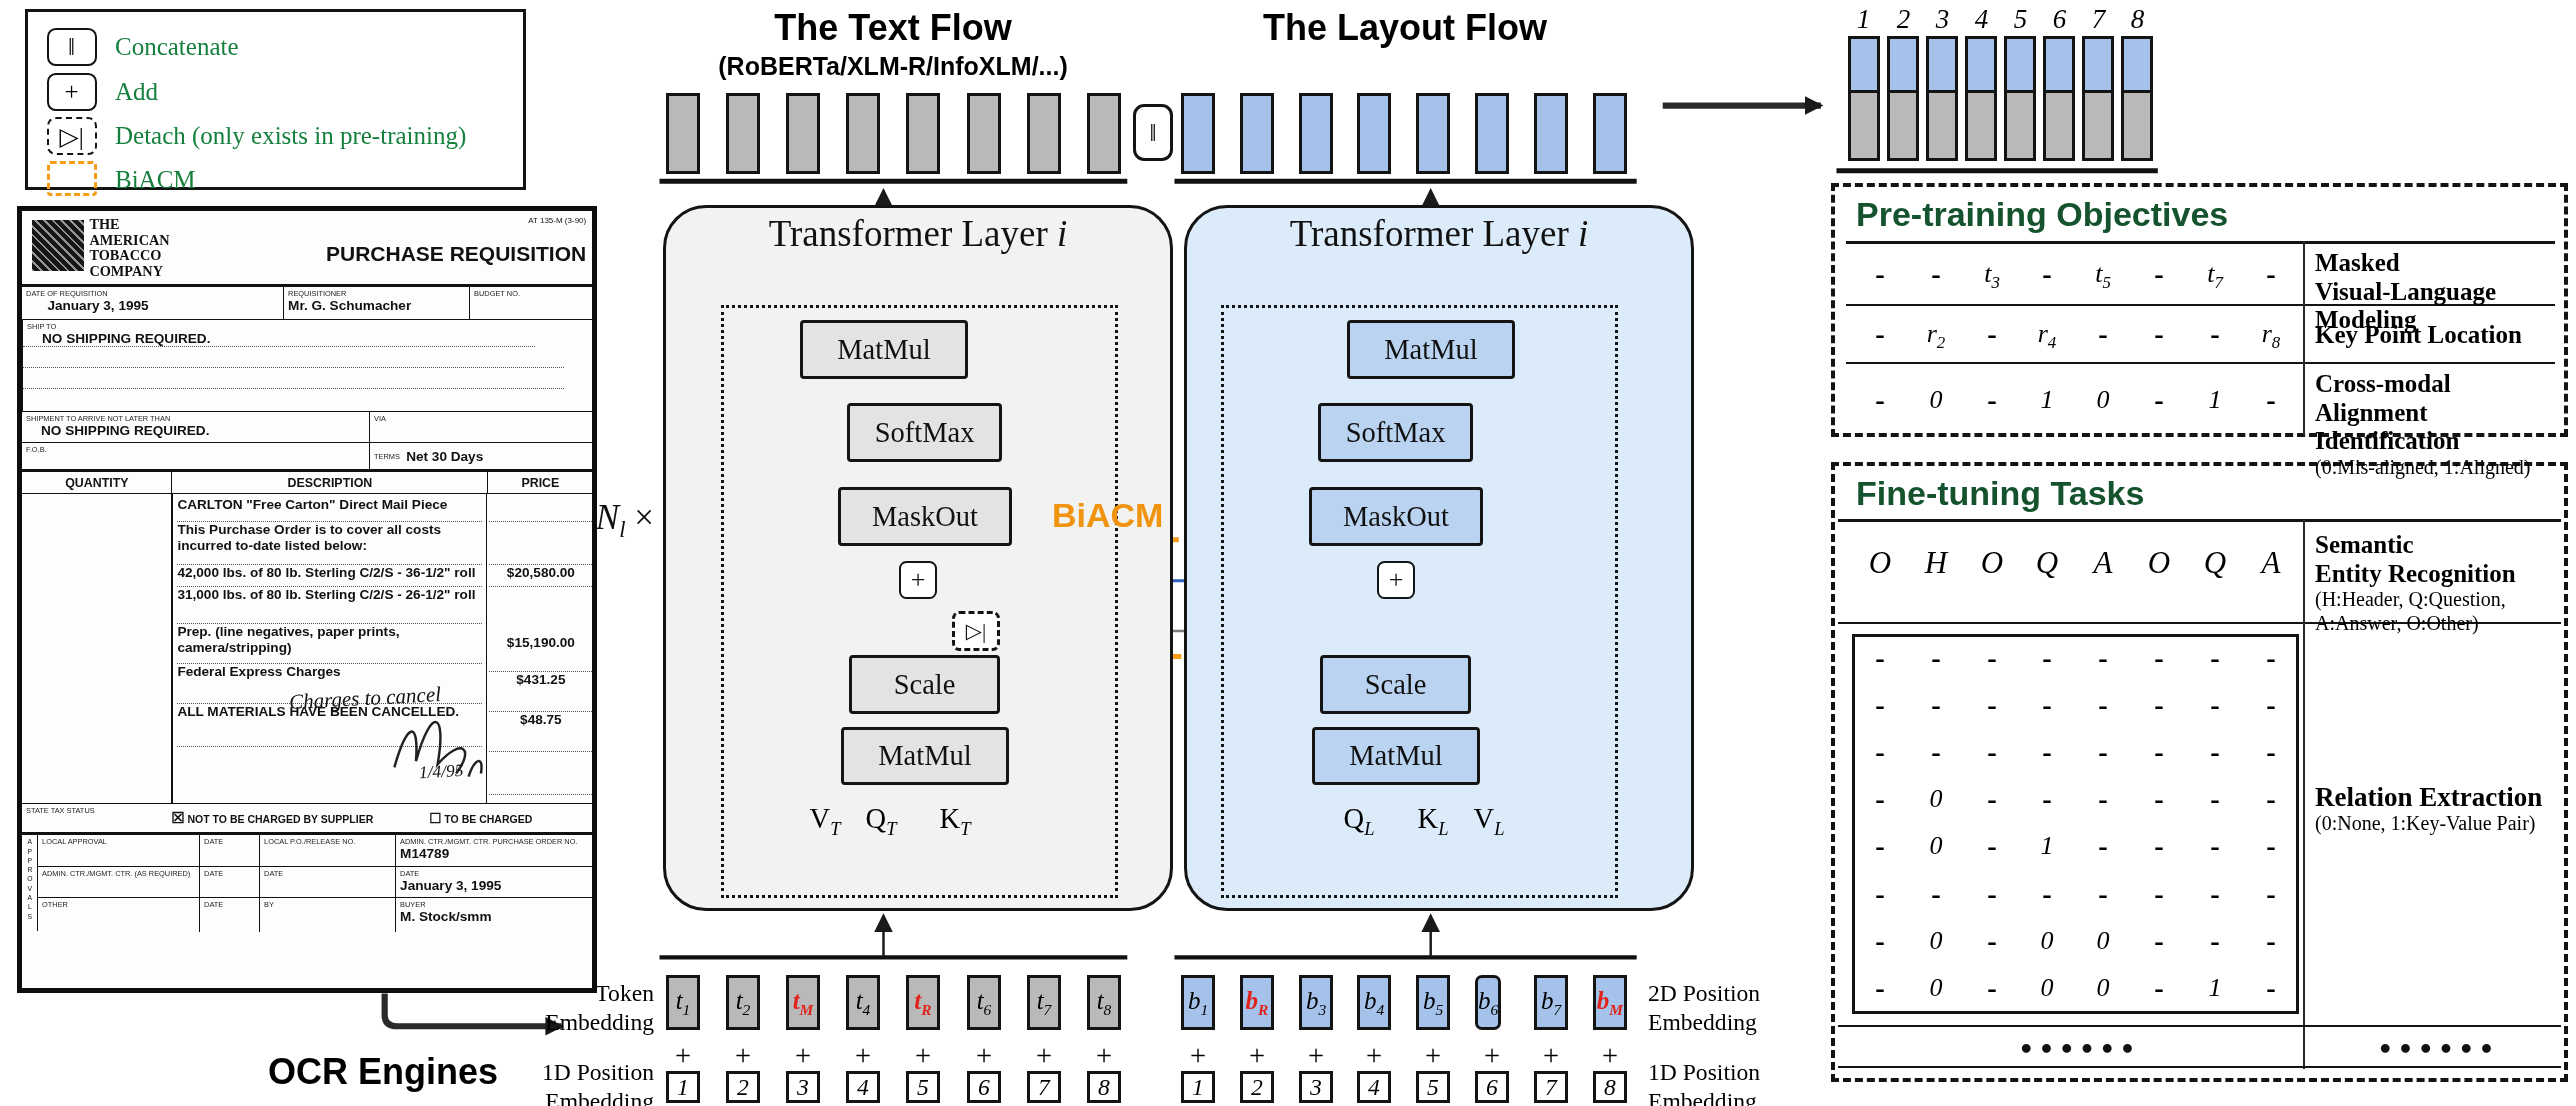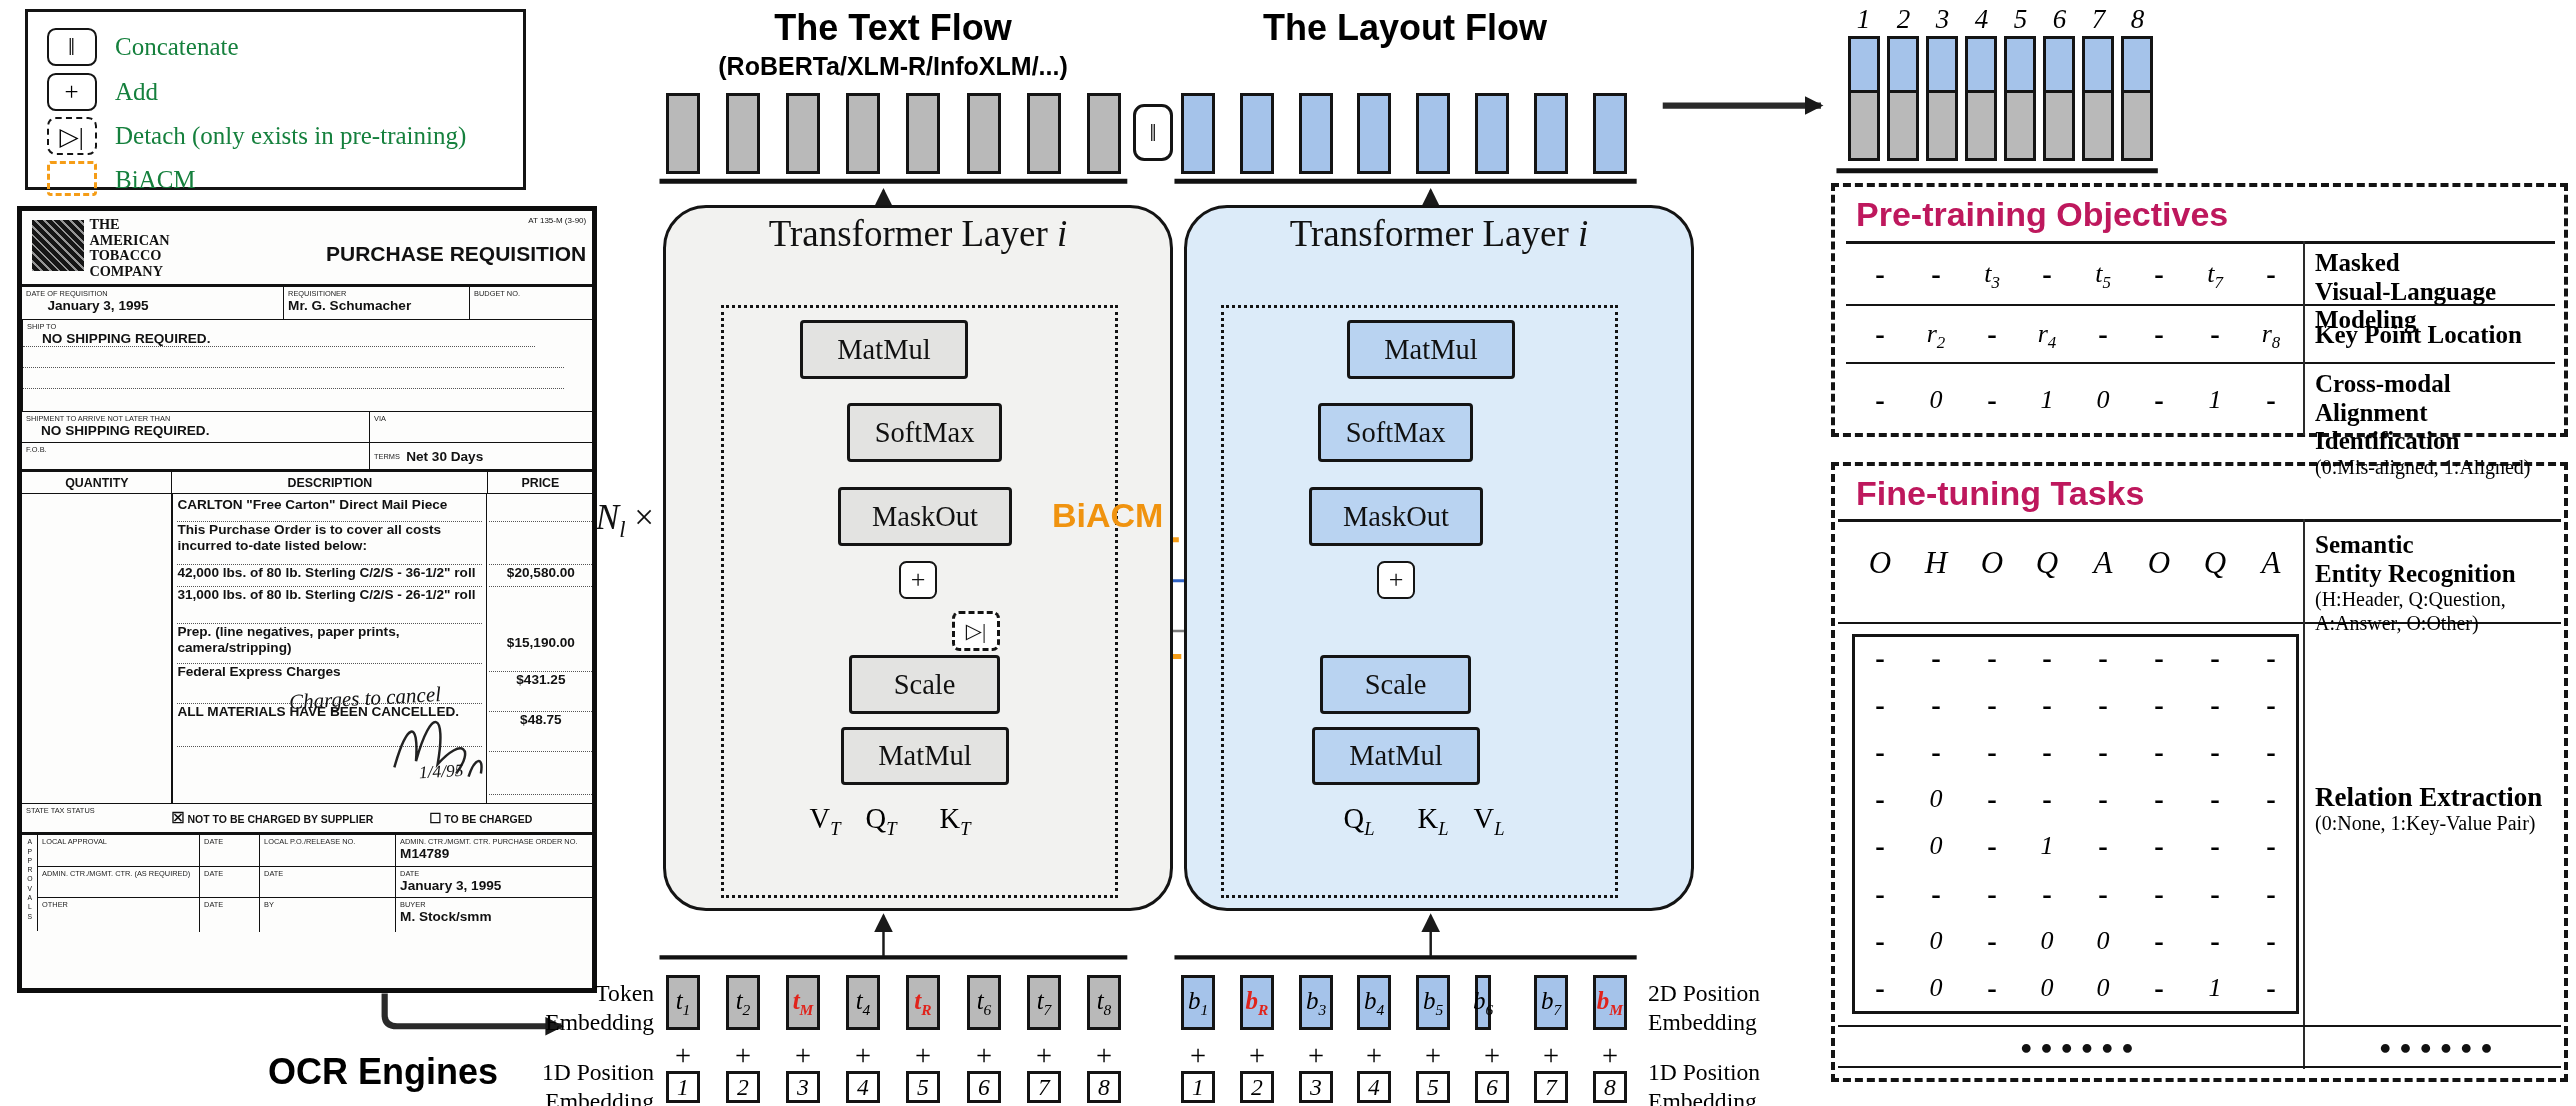--- a/index.html
+++ b/index.html
@@ -25,21 +25,21 @@
   .dash{font:bold 28.5px "Liberation Serif",serif}
   .qkv{position:absolute;font:28.5px "Liberation Serif",serif;text-align:center}
   .qkv sub{font-size:65%;font-style:italic}
   
   #legend{position:absolute;left:25px;top:9.3px;width:501px;height:181px;border:3.1px solid #141414;background:#fff}
   .lg-sym{position:absolute;left:18.6px;width:50px;height:38px;border:2.5px solid #141414;border-radius:8.7px;
           display:flex;align-items:center;justify-content:center;font:25px "Liberation Serif",serif}
   .lg-lab{position:absolute;left:87px;font:25px "Liberation Serif",serif;color:#15803d;white-space:nowrap}
   
   .panel{position:absolute;border:4.3px dashed #141414;background:#fff}
-  .ptitle{position:absolute;font:bold 34px "Liberation Sans",sans-serif;color:#be185d}
+  .ptitle{position:absolute;font:bold 34px "Liberation Sans",sans-serif;color:#14532d}
   .hline{position:absolute;background:#141414}
   .vline{position:absolute;background:#2a2a2a}
   .tcell{position:absolute;width:52px;text-align:center;font:26px "Liberation Serif",serif}
   .tlabel{position:absolute;left:2315px;font:bold 25px "Liberation Serif",serif;line-height:28.5px;color:#000}
   .tnote{font:20px "Liberation Serif",serif;font-weight:normal;line-height:23.6px}
   .dots{position:absolute;font:bold 25px "DejaVu Sans",sans-serif;letter-spacing:4.3px;color:#111}
   
   .emb{position:absolute;border:3.1px solid #141414;display:flex;align-items:center;justify-content:center;
        font:25px "Liberation Serif",serif}
   .emb sub{font-size:62%;font-style:italic}
@@ -474,21 +474,21 @@
     <div class="emb" style="left: 1357px; top: 975px; width: 34px; height: 55px; background: rgb(165, 195, 234);">
       <span class="mcell"><i>b</i><sub>4</sub></span>
     </div>
     <div class="plus" style="left: 1357px; top: 1040px; width: 34px; height: 25px;">+</div>
     <div class="posbox" style="left: 1357px; top: 1071px; width: 34px; height: 32px;">4</div>
     <div class="emb" style="left: 1416px; top: 975px; width: 34px; height: 55px; background: rgb(165, 195, 234);">
       <span class="mcell"><i>b</i><sub>5</sub></span>
     </div>
     <div class="plus" style="left: 1416px; top: 1040px; width: 34px; height: 25px;">+</div>
     <div class="posbox" style="left: 1416px; top: 1071px; width: 34px; height: 32px;">5</div>
-    <div class="emb" style="left: 1475px; top: 975px; width: 16px; height: 55px; background: rgb(165, 195, 234);">
+    <div class="emb" style="left: 1475px; top: 975px; width: 26px; height: 55px; background: rgb(165, 195, 234); border-radius: 7px;">
       <span class="mcell"><i>b</i><sub>6</sub></span>
     </div>
     <div class="plus" style="left: 1475px; top: 1040px; width: 34px; height: 25px;">+</div>
     <div class="posbox" style="left: 1475px; top: 1071px; width: 34px; height: 32px;">6</div>
     <div class="emb" style="left: 1534px; top: 975px; width: 34px; height: 55px; background: rgb(165, 195, 234);">
       <span class="mcell"><i>b</i><sub>7</sub></span>
     </div>
     <div class="plus" style="left: 1534px; top: 1040px; width: 34px; height: 25px;">+</div>
     <div class="posbox" style="left: 1534px; top: 1071px; width: 34px; height: 32px;">7</div>
     <div class="emb" style="left: 1593px; top: 975px; width: 34px; height: 55px; background: rgb(165, 195, 234);">

